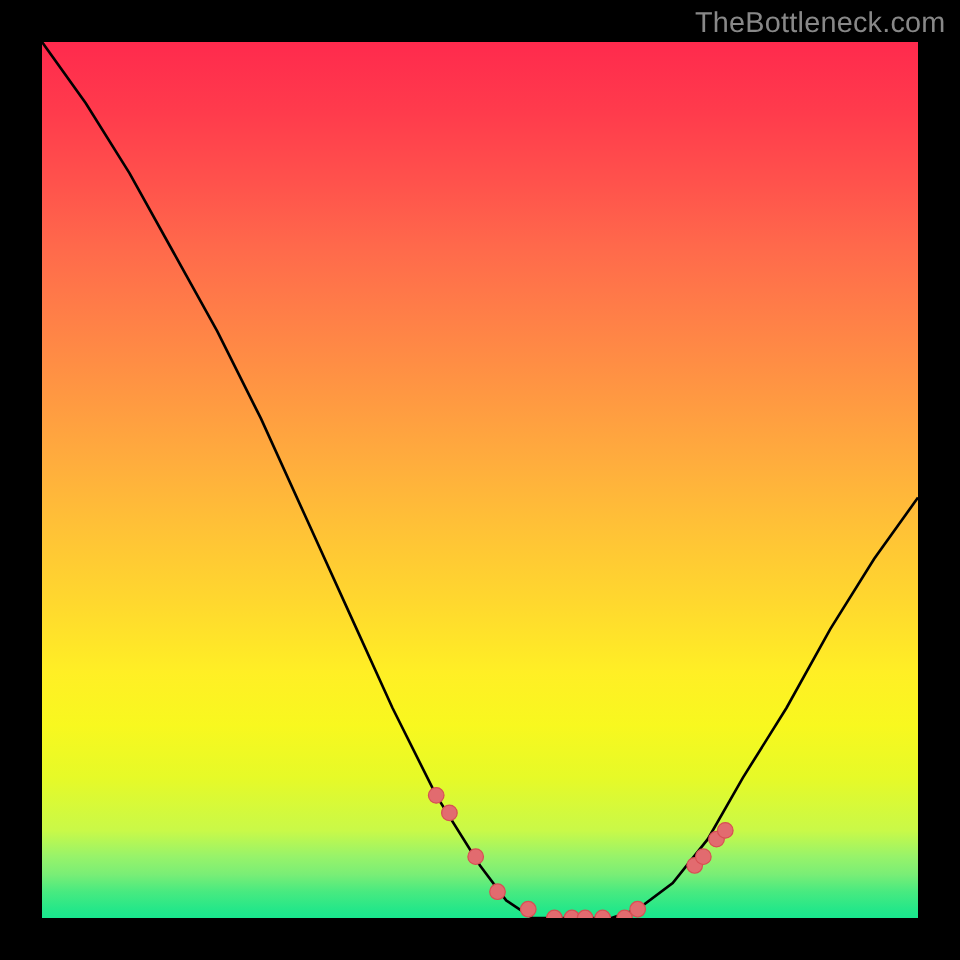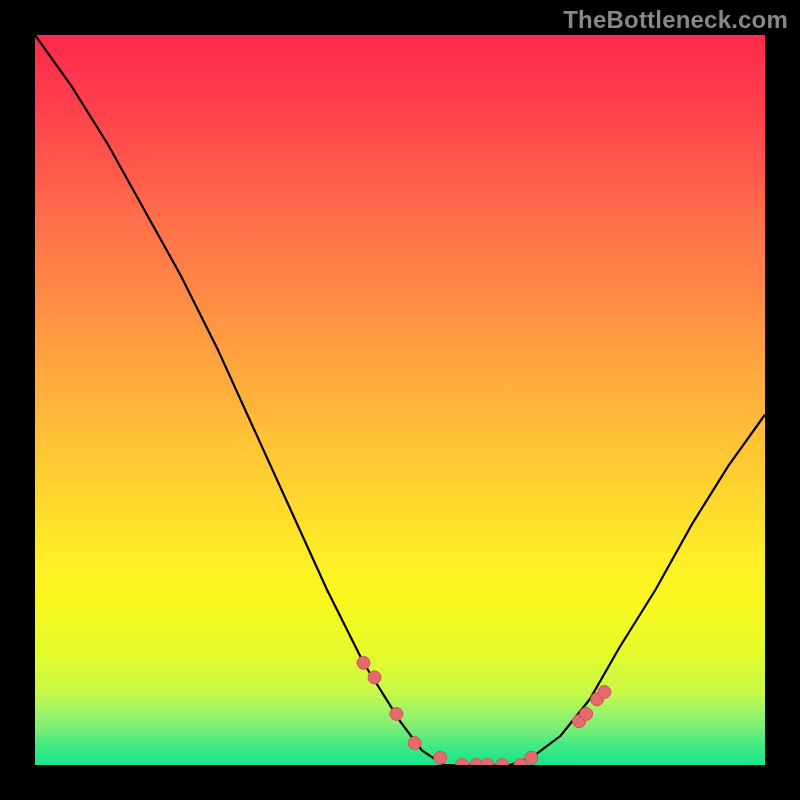--- a/index.html
+++ b/index.html
@@ -8,21 +8,20 @@
     background: #000;
     width: 800px;
     height: 800px;
     overflow: hidden;
     font-family: Arial, sans-serif;
   }
   .container {
     position: relative;
     width: 800px;
     height: 800px;
-    font-weight: bold;
   }
   .attribution {
     position: absolute;
     top: 6px;
     right: 12px;
     color: #888;
     font-size: 24px;
     z-index: 10;
     font-family: Arial, sans-serif;
     letter-spacing: 0.2px;

